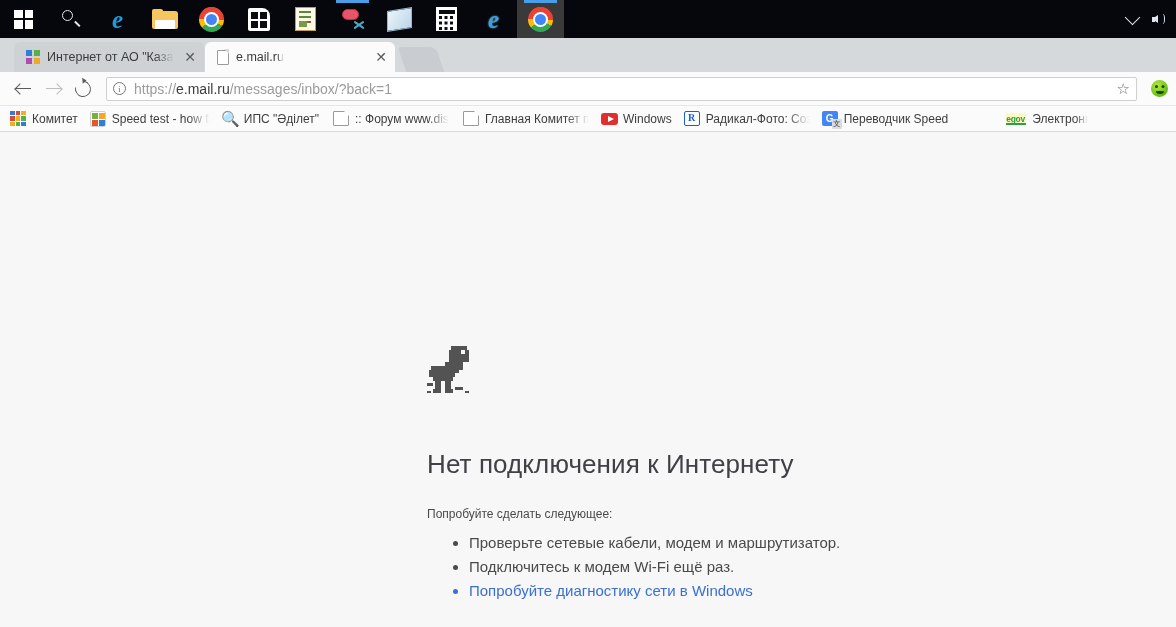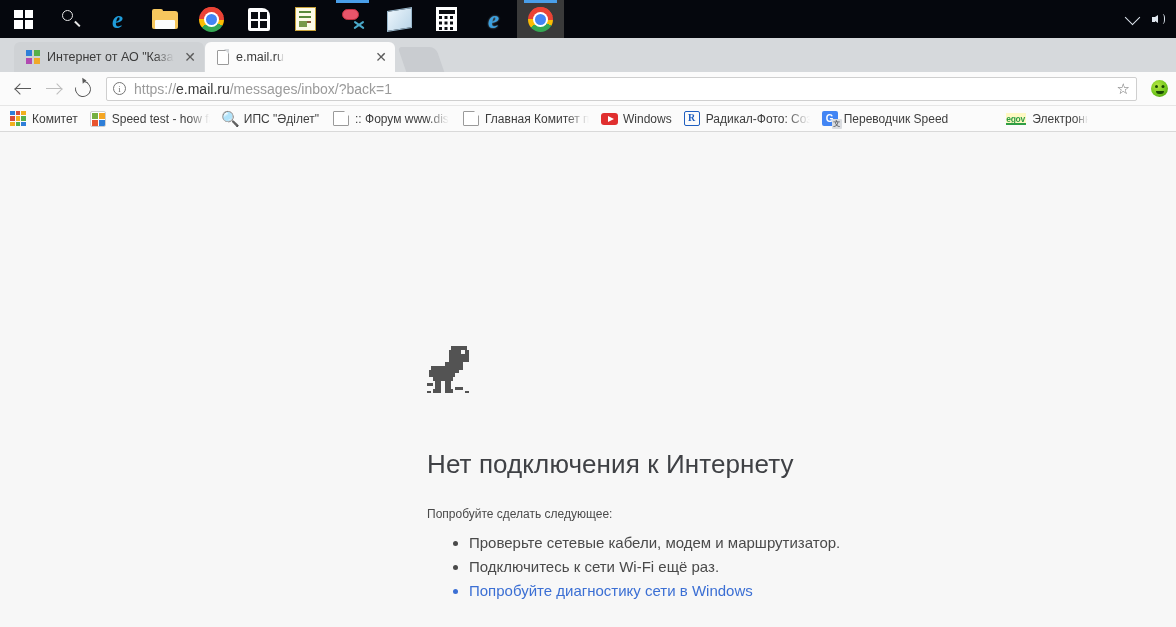--- a/index.html
+++ b/index.html
@@ -450,20 +450,20 @@
         <rect x="0" y="23" width="2" height="1.4" fill="#535353"></rect>
         <rect x="19" y="23" width="2" height="1.4" fill="#535353"></rect>
       </svg>
 
       <h1 id="err-title">Нет подключения к Интернету</h1>
 
       <p id="err-lead">Попробуйте сделать следующее:</p>
 
       <ul id="err-list">
         <li>Проверьте сетевые кабели, модем и маршрутизатор.</li>
-        <li>Подключитесь к сети Wi-Fi ещё раз.</li>
+        <li>Подключитесь к модем Wi-Fi ещё раз.</li>
         <li class="link">Попробуйте диагностику сети в Windows</li>
       </ul>
 
       
     </div>
   </div>
 </div>
 
 </body></html>

